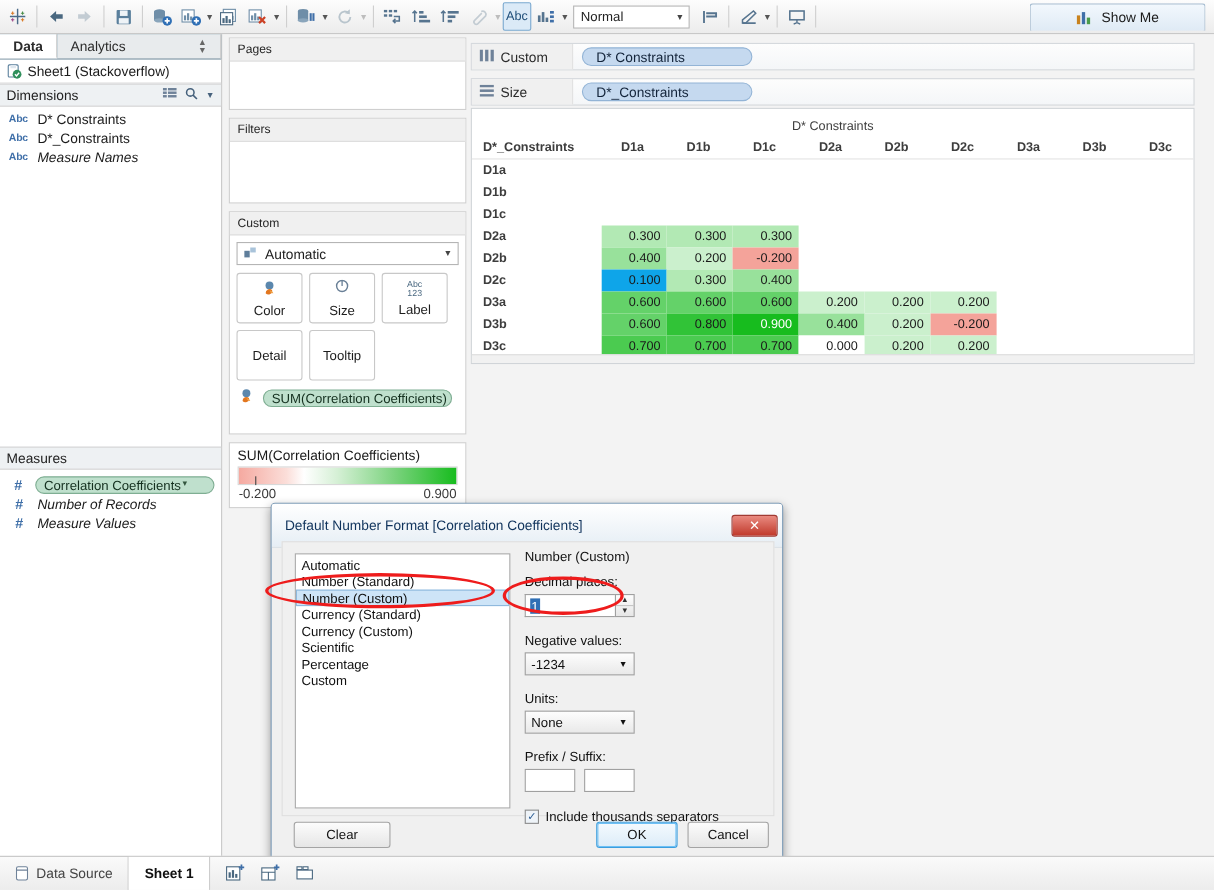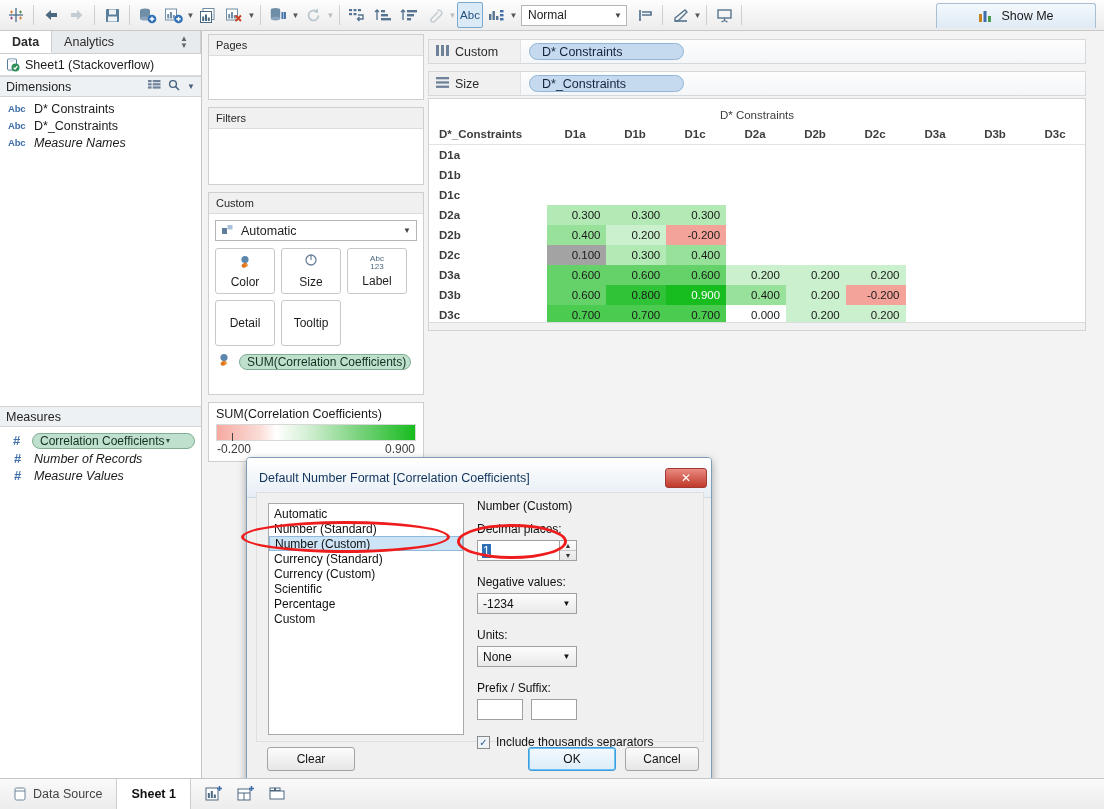--- a/index.html
+++ b/index.html
@@ -205,21 +205,21 @@
     display: flex; align-items: center; justify-content: center; font-size: 10px; color: #2b5c94;
   }
   .dlg-foot { position: absolute; left: 9px; bottom: 12px; width: 448px; height: 26px; }
   .btn {
     height: 24px; border: 1px solid #a4a4a4; border-radius: 3px;
     background: linear-gradient(#fcfcfc, #e6e6e6);
     display: flex; align-items: center; justify-content: center;
     font-size: 12px; color: #111; position: absolute;
   }
   .btn.clear { left: 11px; width: 88px; }
-  .btn.ok { right: 88px; width: 88px; border-color: #3c9ede; box-shadow: 0 0 0 1px #6dc0f5 inset; background: linear-gradient(#f4fafe,#dcecf8); }
+  .btn.ok { right: 88px; width: 74px; border-color: #3c9ede; box-shadow: 0 0 0 1px #6dc0f5 inset; background: linear-gradient(#f4fafe,#dcecf8); }
   .btn.cancel { right: 5px; width: 74px; }
 
   
   .ellipse { position: absolute; border: 3px solid #ee1c1c; border-radius: 50%; }
 
   
   .statusbar {
     position: absolute; left: 0; bottom: 0; width: 1104px; height: 31px;
     background: linear-gradient(#fafafa,#ececec); border-top: 1px solid #c6c6c6;
     display: flex; align-items: stretch;
@@ -722,21 +722,21 @@
           <div class="cell" style="background: rgb(244, 163, 154);">-0.200</div>
           <div class="cell"></div>
           <div class="cell"></div>
           <div class="cell"></div>
           <div class="cell"></div>
           <div class="cell"></div>
           <div class="cell"></div>
         </div>
         <div class="data-row">
           <div class="row-label">D2c</div>
-          <div class="cell" style="background: #a3a3a3;">0.100</div>
+          <div class="cell" style="background: #0ea5e9;">0.100</div>
           <div class="cell" style="background: rgb(178, 233, 180);">0.300</div>
           <div class="cell" style="background: rgb(152, 225, 155);">0.400</div>
           <div class="cell"></div>
           <div class="cell"></div>
           <div class="cell"></div>
           <div class="cell"></div>
           <div class="cell"></div>
           <div class="cell"></div>
         </div>
         <div class="data-row">

